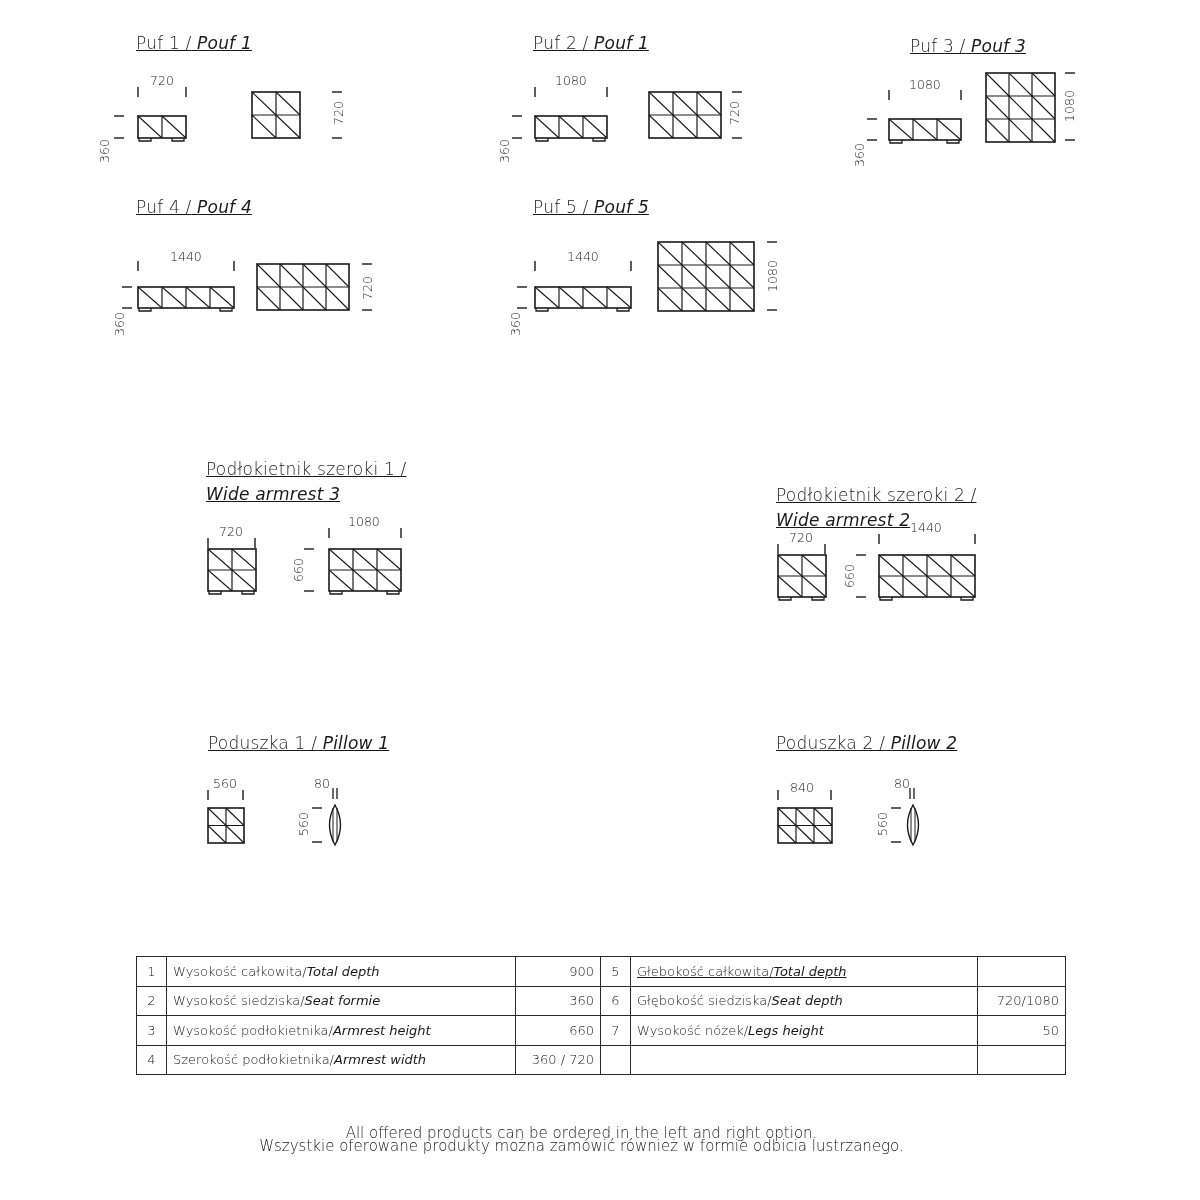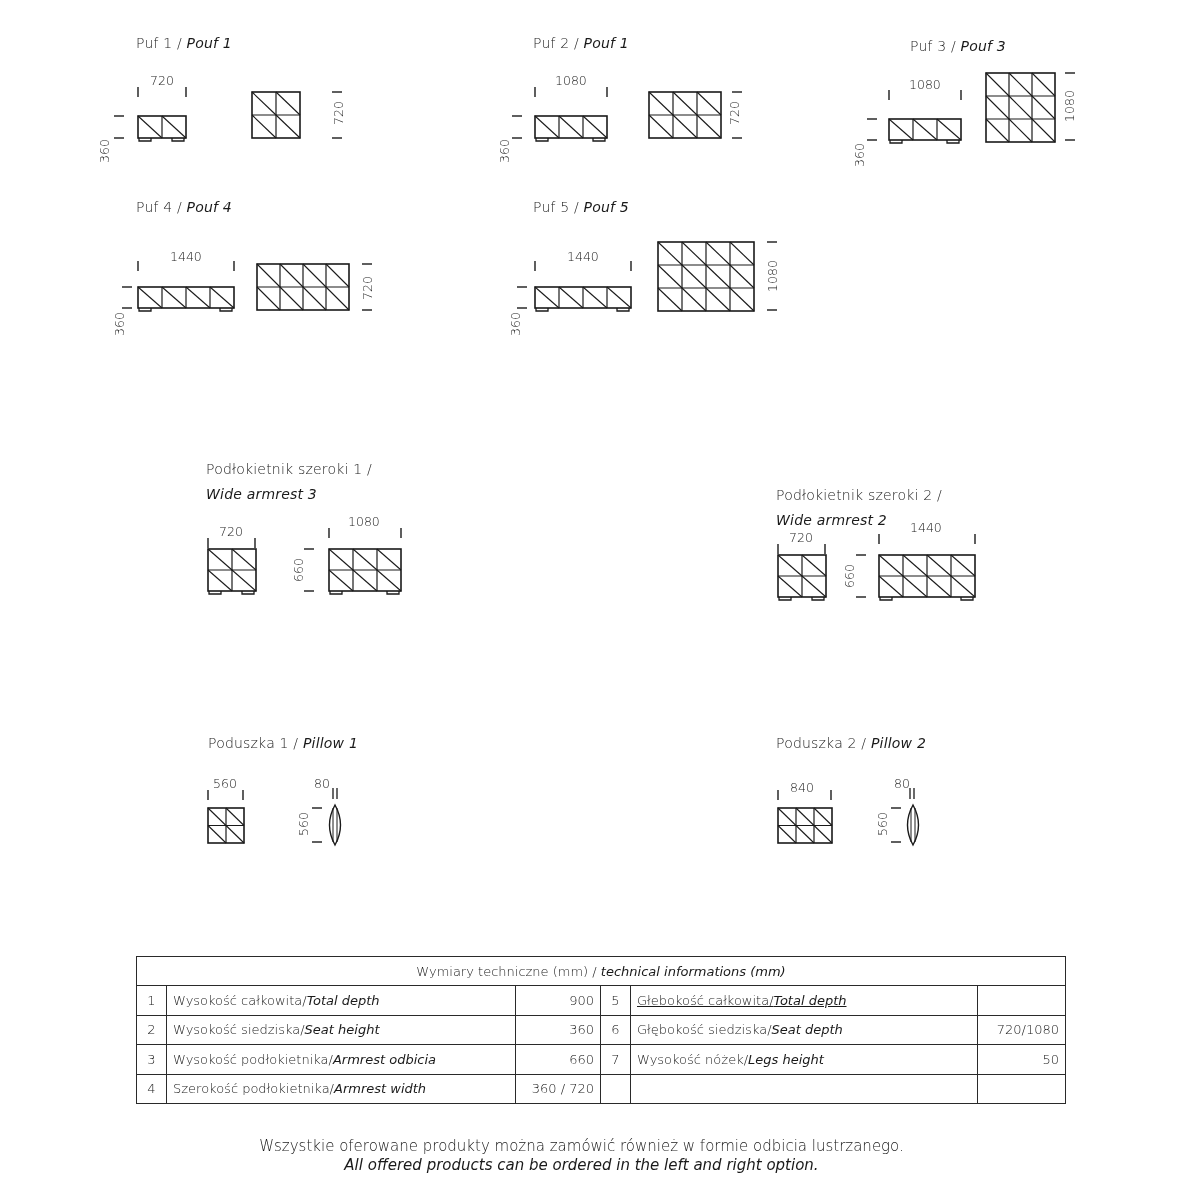--- a/index.html
+++ b/index.html
@@ -1,17 +1,17 @@
 <!DOCTYPE html>
 <html><head>
 <meta charset="utf-8">
 <style>
   html, body { margin: 0; padding: 0; background: #ffffff; }
   body { width: 1200px; height: 1200px; position: relative; font-family: "DejaVu Sans", sans-serif; color: #1a1a1a; overflow: hidden; }
-  .title { position: absolute; font-size: 14px; font-weight: 300; letter-spacing: 0.2px; white-space: nowrap; line-height: 24px; }
+  .title { position: absolute; font-size: 17px; font-weight: 300; letter-spacing: 0.2px; white-space: nowrap; line-height: 24px; text-decoration: underline; }
   .title i { font-style: italic; }
   .dim { position: absolute; font-size: 12.5px; font-weight: 300; white-space: nowrap; line-height: 14px; }
   .vdim { position: absolute; font-size: 12.5px; font-weight: 300; white-space: nowrap; transform: rotate(-90deg); transform-origin: center; line-height: 14px; }
   svg.draw { position: absolute; left: 0; top: 0; width: 1200px; height: 1200px; }
   svg.draw rect, svg.draw line, svg.draw path { stroke: #1a1a1a; fill: none; }
   table.spec { position: absolute; left: 136px; top: 956px; width: 930px; border-collapse: collapse; font-size: 13px; font-weight: 300; }
   table.spec td { border: 1.6px solid #2a2a2a; height: 28.5px; padding: 0 6px; }
   table.spec td.num { width: 17px; text-align: center; }
   table.spec td.val { text-align: right; }
   table.spec td.head { text-align: center; height: 28px; }
@@ -292,52 +292,49 @@
     <line x1="891" y1="842" x2="901" y2="842" stroke-width="1.4"></line>
     <line x1="910" y1="788" x2="910" y2="799" stroke-width="1.3"></line>
     <line x1="914" y1="788" x2="914" y2="799" stroke-width="1.3"></line>
     <path d="M913 805 Q902 825 913 845 Q924 825 913 805 Z" stroke-width="1.4"></path>
     <line x1="911" y1="808" x2="911" y2="842" stroke-width="1"></line>
     <line x1="915" y1="808" x2="915" y2="842" stroke-width="1"></line>
   </svg>
 
 <table class="spec">
   <tbody>
-      <tr>
-    <td class="head" colspan="6"><span>Wymiary techniczne (mm) / </span><i>technical informations (mm)</i></td>
-  </tr>
   <tr>
     <td class="num">1</td>
     <td style="width:336px;"><span>Wysokość całkowita/</span><i>Total depth</i></td>
     <td class="val" style="width:72px;">900</td>
     <td class="num">5</td>
     <td style="width:334px;text-decoration:underline;"><span>Głebokość całkowita/</span><i>Total depth</i></td>
     <td class="val"></td>
   </tr>
   <tr>
     <td class="num">2</td>
-    <td><span>Wysokość siedziska/</span><i>Seat height</i></td>
+    <td><span>Wysokość siedziska/</span><i>Seat formie</i></td>
     <td class="val">360</td>
     <td class="num">6</td>
     <td><span>Głębokość siedziska/</span><i>Seat depth</i></td>
     <td class="val">720/1080</td>
   </tr>
   <tr>
     <td class="num">3</td>
-    <td><span>Wysokość podłokietnika/</span><i>Armrest odbicia</i></td>
+    <td><span>Wysokość podłokietnika/</span><i>Armrest height</i></td>
     <td class="val">660</td>
     <td class="num">7</td>
     <td><span>Wysokość nóżek/</span><i>Legs height</i></td>
     <td class="val">50</td>
   </tr>
   <tr>
     <td class="num">4</td>
     <td><span>Szerokość podłokietnika/</span><i>Armrest width</i></td>
     <td class="val">360 / 720</td>
     <td class="num"></td>
     <td><span></span><i></i></td>
     <td class="val"></td>
   </tr>
 </tbody>
   </table>
 
 <div class="note" style="top:1137px;">Wszystkie oferowane produkty można zamówić również w formie odbicia lustrzanego.</div>
-<div class="note" style="top:1156px;font-style:italic;">All offered products can be ordered in the left and right option.</div>
+<div class="note" style="top:1124px;">All offered products can be ordered in the left and right option.</div>
 
 </body></html>

